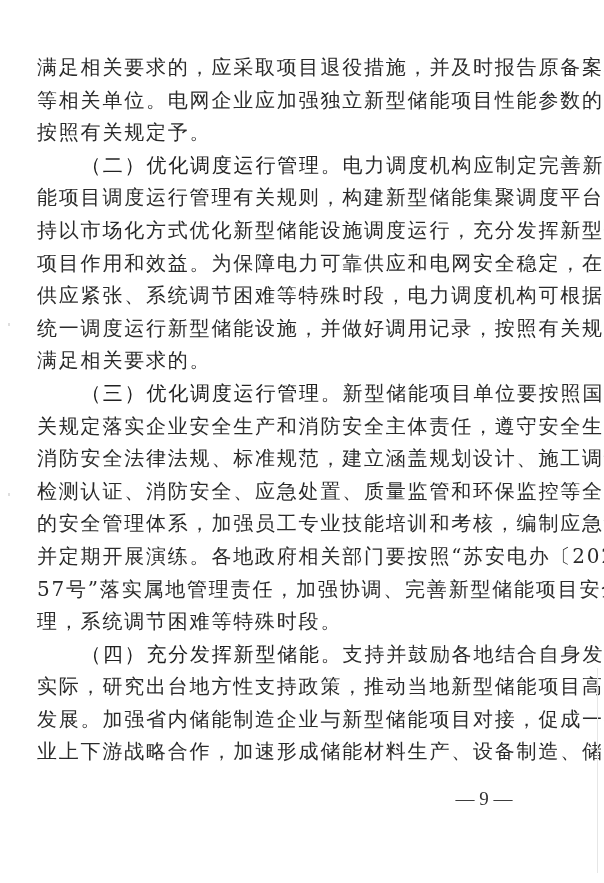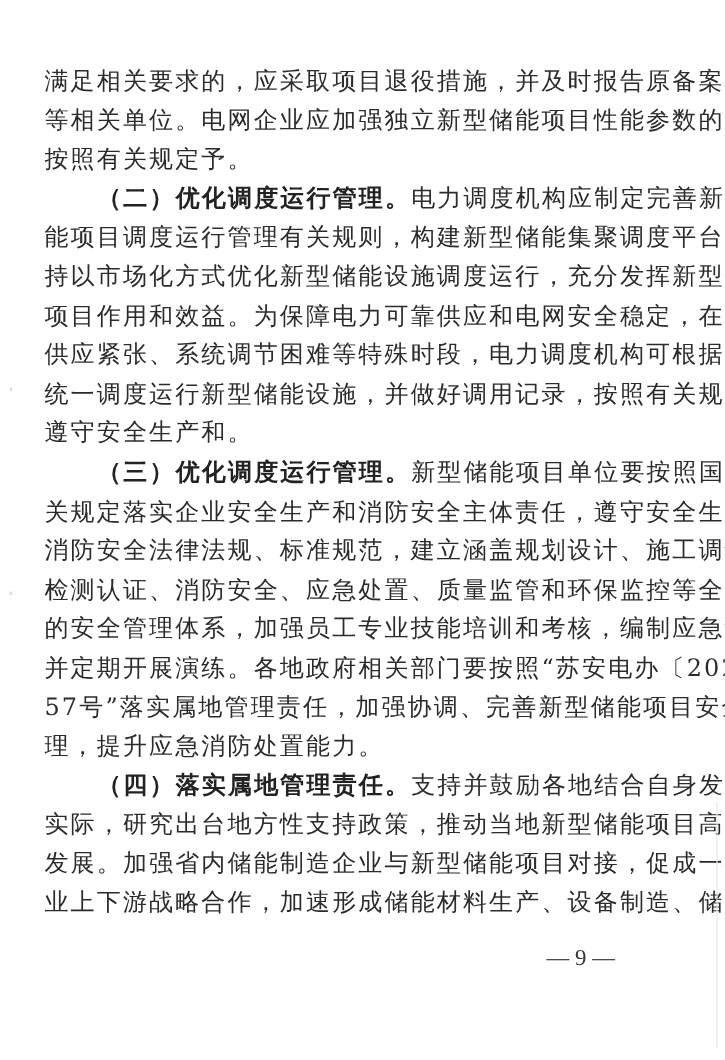--- a/index.html
+++ b/index.html
@@ -33,21 +33,21 @@
       font-size: 20px;
       white-space: nowrap;
       letter-spacing: 1.8px;
       color: #2b2b2b;
     }
     .line.indent {
       padding-left: 44px;
     }
     .heading {
       font-family: "DejaVu Sans", "Liberation Sans", sans-serif;
-      font-weight: bold;
+      font-weight: normal;
       color: #222;
     }
     .page-number {
       position: absolute;
       left: 452px;
       top: 788px;
       width: 64px;
       text-align: center;
       font-size: 19px;
       color: #333;
@@ -80,35 +80,35 @@
     <div class="line">按照有关规定予。</div>
 
     <div class="line indent">
       <span class="heading">（二）优化调度运行管理。</span><span>电力调度机构应制定完善新型储</span>
     </div>
     <div class="line">能项目调度运行管理有关规则，构建新型储能集聚调度平台，坚</div>
     <div class="line">持以市场化方式优化新型储能设施调度运行，充分发挥新型储能</div>
     <div class="line">项目作用和效益。为保障电力可靠供应和电网安全稳定，在电力</div>
     <div class="line">供应紧张、系统调节困难等特殊时段，电力调度机构可根据需要</div>
     <div class="line">统一调度运行新型储能设施，并做好调用记录，按照有关规定予</div>
-    <div class="line">遵守安全生产和。</div>
+    <div class="line">满足相关要求的。</div>
 
     <div class="line indent">
       <span class="heading">（三）优化调度运行管理。</span><span>新型储能项目单位要按照国家相</span>
     </div>
     <div class="line">关规定落实企业安全生产和消防安全主体责任，遵守安全生产和</div>
     <div class="line">消防安全法律法规、标准规范，建立涵盖规划设计、施工调试、</div>
     <div class="line">检测认证、消防安全、应急处置、质量监管和环保监控等全过程</div>
     <div class="line">的安全管理体系，加强员工专业技能培训和考核，编制应急预案</div>
     <div class="line">并定期开展演练。各地政府相关部门要按照“苏安电办〔2021〕</div>
     <div class="line">57号”落实属地管理责任，加强协调、完善新型储能项目安全管</div>
-    <div class="line">理，提升应急消防处置能力。</div>
+    <div class="line">理，系统调节困难等特殊时段。</div>
 
     <div class="line indent">
-      <span class="heading">（四）落实属地管理责任。</span><span>支持并鼓励各地结合自身发展</span>
+      <span class="heading">（四）充分发挥新型储能。</span><span>支持并鼓励各地结合自身发展</span>
     </div>
     <div class="line">实际，研究出台地方性支持政策，推动当地新型储能项目高质量</div>
     <div class="line">发展。加强省内储能制造企业与新型储能项目对接，促成一批产</div>
     <div class="line">业上下游战略合作，加速形成储能材料生产、设备制造、储能集</div>
   </div>
 
   <div class="page-number">— 9 —</div>
 
   <div class="right-edge"></div>
   <div class="scan-mark" style="top:323px"></div>

